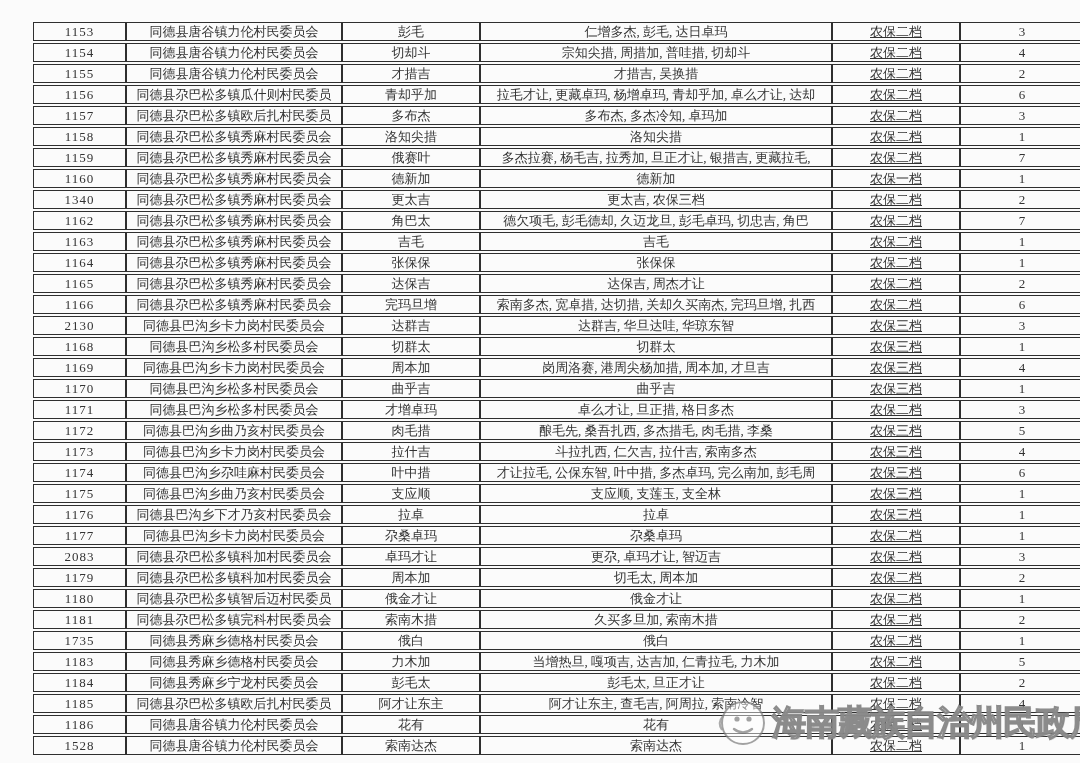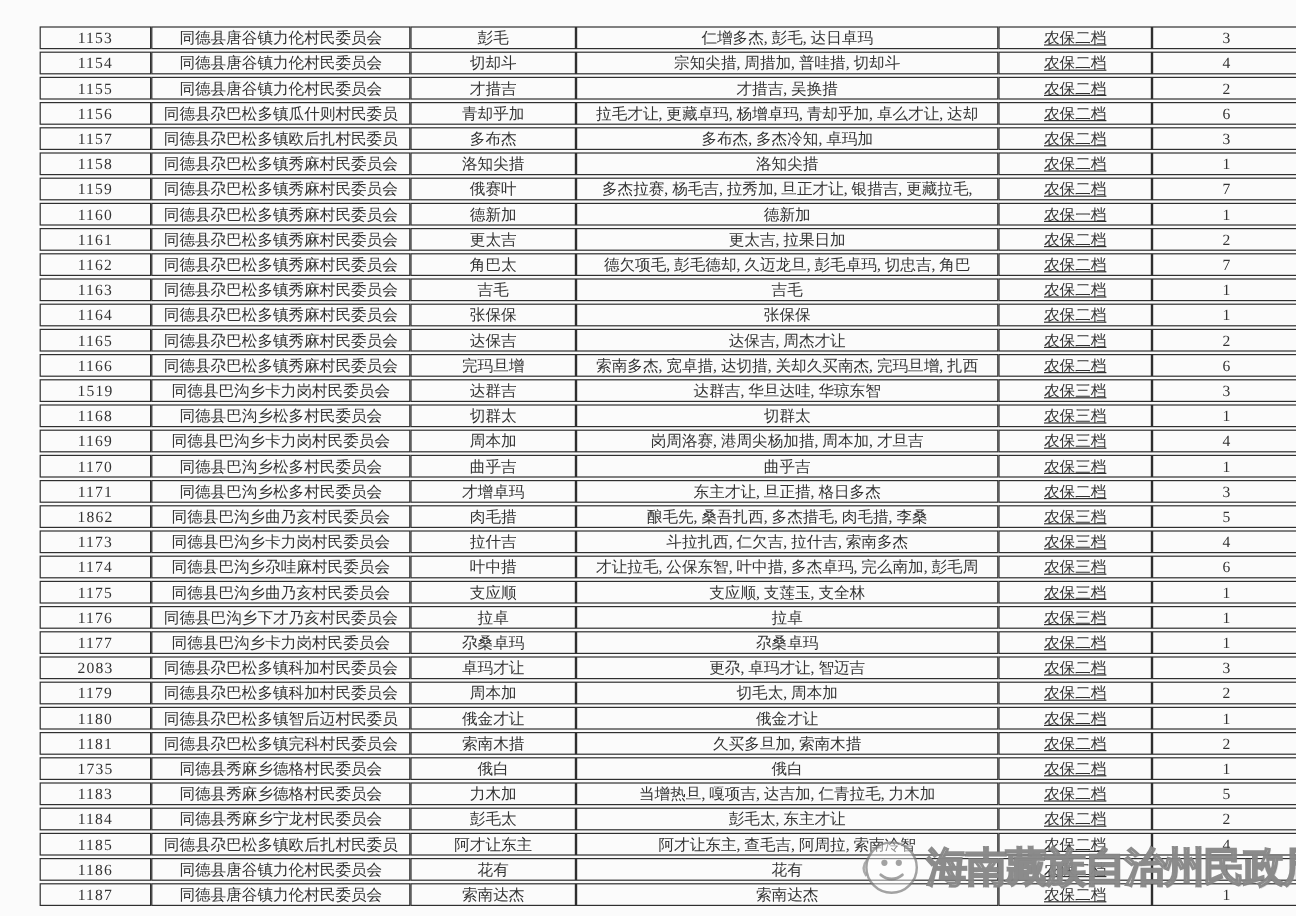--- a/index.html
+++ b/index.html
@@ -111,24 +111,24 @@
         </tr>
         <tr>
           <td class="col-id">1160</td>
           <td class="col-committee">同德县尕巴松多镇秀麻村民委员会</td>
           <td class="col-head">德新加</td>
           <td class="col-members">德新加</td>
           <td class="col-tier">农保一档</td>
           <td class="col-count">1</td>
         </tr>
         <tr>
-          <td class="col-id">1161</td>
+          <td class="col-id">1340</td>
           <td class="col-committee">同德县尕巴松多镇秀麻村民委员会</td>
           <td class="col-head">更太吉</td>
-          <td class="col-members">更太吉, 拉果日加</td>
+          <td class="col-members">更太吉, 农保三档</td>
           <td class="col-tier">农保二档</td>
           <td class="col-count">2</td>
         </tr>
         <tr>
           <td class="col-id">1162</td>
           <td class="col-committee">同德县尕巴松多镇秀麻村民委员会</td>
           <td class="col-head">角巴太</td>
           <td class="col-members">德欠项毛, 彭毛德却, 久迈龙旦, 彭毛卓玛, 切忠吉, 角巴</td>
           <td class="col-tier">农保二档</td>
           <td class="col-count">7</td>
@@ -159,21 +159,21 @@
         </tr>
         <tr>
           <td class="col-id">1166</td>
           <td class="col-committee">同德县尕巴松多镇秀麻村民委员会</td>
           <td class="col-head">完玛旦增</td>
           <td class="col-members">索南多杰, 宽卓措, 达切措, 关却久买南杰, 完玛旦增, 扎西</td>
           <td class="col-tier">农保二档</td>
           <td class="col-count">6</td>
         </tr>
         <tr>
-          <td class="col-id">1519</td>
+          <td class="col-id">2130</td>
           <td class="col-committee">同德县巴沟乡卡力岗村民委员会</td>
           <td class="col-head">达群吉</td>
           <td class="col-members">达群吉, 华旦达哇, 华琼东智</td>
           <td class="col-tier">农保三档</td>
           <td class="col-count">3</td>
         </tr>
         <tr>
           <td class="col-id">1168</td>
           <td class="col-committee">同德县巴沟乡松多村民委员会</td>
           <td class="col-head">切群太</td>
@@ -194,26 +194,26 @@
           <td class="col-committee">同德县巴沟乡松多村民委员会</td>
           <td class="col-head">曲乎吉</td>
           <td class="col-members">曲乎吉</td>
           <td class="col-tier">农保三档</td>
           <td class="col-count">1</td>
         </tr>
         <tr>
           <td class="col-id">1171</td>
           <td class="col-committee">同德县巴沟乡松多村民委员会</td>
           <td class="col-head">才增卓玛</td>
-          <td class="col-members">东主才让, 旦正措, 格日多杰</td>
-          <td class="col-tier">农保二档</td>
-          <td class="col-count">3</td>
-        </tr>
-        <tr>
-          <td class="col-id">1862</td>
+          <td class="col-members">卓么才让, 旦正措, 格日多杰</td>
+          <td class="col-tier">农保二档</td>
+          <td class="col-count">3</td>
+        </tr>
+        <tr>
+          <td class="col-id">1172</td>
           <td class="col-committee">同德县巴沟乡曲乃亥村民委员会</td>
           <td class="col-head">肉毛措</td>
           <td class="col-members">酿毛先, 桑吾扎西, 多杰措毛, 肉毛措, 李桑</td>
           <td class="col-tier">农保三档</td>
           <td class="col-count">5</td>
         </tr>
         <tr>
           <td class="col-id">1173</td>
           <td class="col-committee">同德县巴沟乡卡力岗村民委员会</td>
           <td class="col-head">拉什吉</td>
@@ -298,42 +298,42 @@
           <td class="col-committee">同德县秀麻乡德格村民委员会</td>
           <td class="col-head">力木加</td>
           <td class="col-members">当增热旦, 嘎项吉, 达吉加, 仁青拉毛, 力木加</td>
           <td class="col-tier">农保二档</td>
           <td class="col-count">5</td>
         </tr>
         <tr>
           <td class="col-id">1184</td>
           <td class="col-committee">同德县秀麻乡宁龙村民委员会</td>
           <td class="col-head">彭毛太</td>
-          <td class="col-members">彭毛太, 东主才让</td>
+          <td class="col-members">彭毛太, 旦正才让</td>
           <td class="col-tier">农保二档</td>
           <td class="col-count">2</td>
         </tr>
         <tr>
           <td class="col-id">1185</td>
           <td class="col-committee">同德县尕巴松多镇欧后扎村民委员</td>
           <td class="col-head">阿才让东主</td>
           <td class="col-members">阿才让东主, 查毛吉, 阿周拉, 索南冷智</td>
           <td class="col-tier">农保二档</td>
           <td class="col-count">4</td>
         </tr>
         <tr>
           <td class="col-id">1186</td>
           <td class="col-committee">同德县唐谷镇力伦村民委员会</td>
           <td class="col-head">花有</td>
           <td class="col-members">花有</td>
           <td class="col-tier">农保二档</td>
           <td class="col-count">1</td>
         </tr>
         <tr>
-          <td class="col-id">1187</td>
+          <td class="col-id">1528</td>
           <td class="col-committee">同德县唐谷镇力伦村民委员会</td>
           <td class="col-head">索南达杰</td>
           <td class="col-members">索南达杰</td>
           <td class="col-tier">农保二档</td>
           <td class="col-count">1</td>
         </tr>
       </tbody>
   </table>
 
   <div class="watermark">

